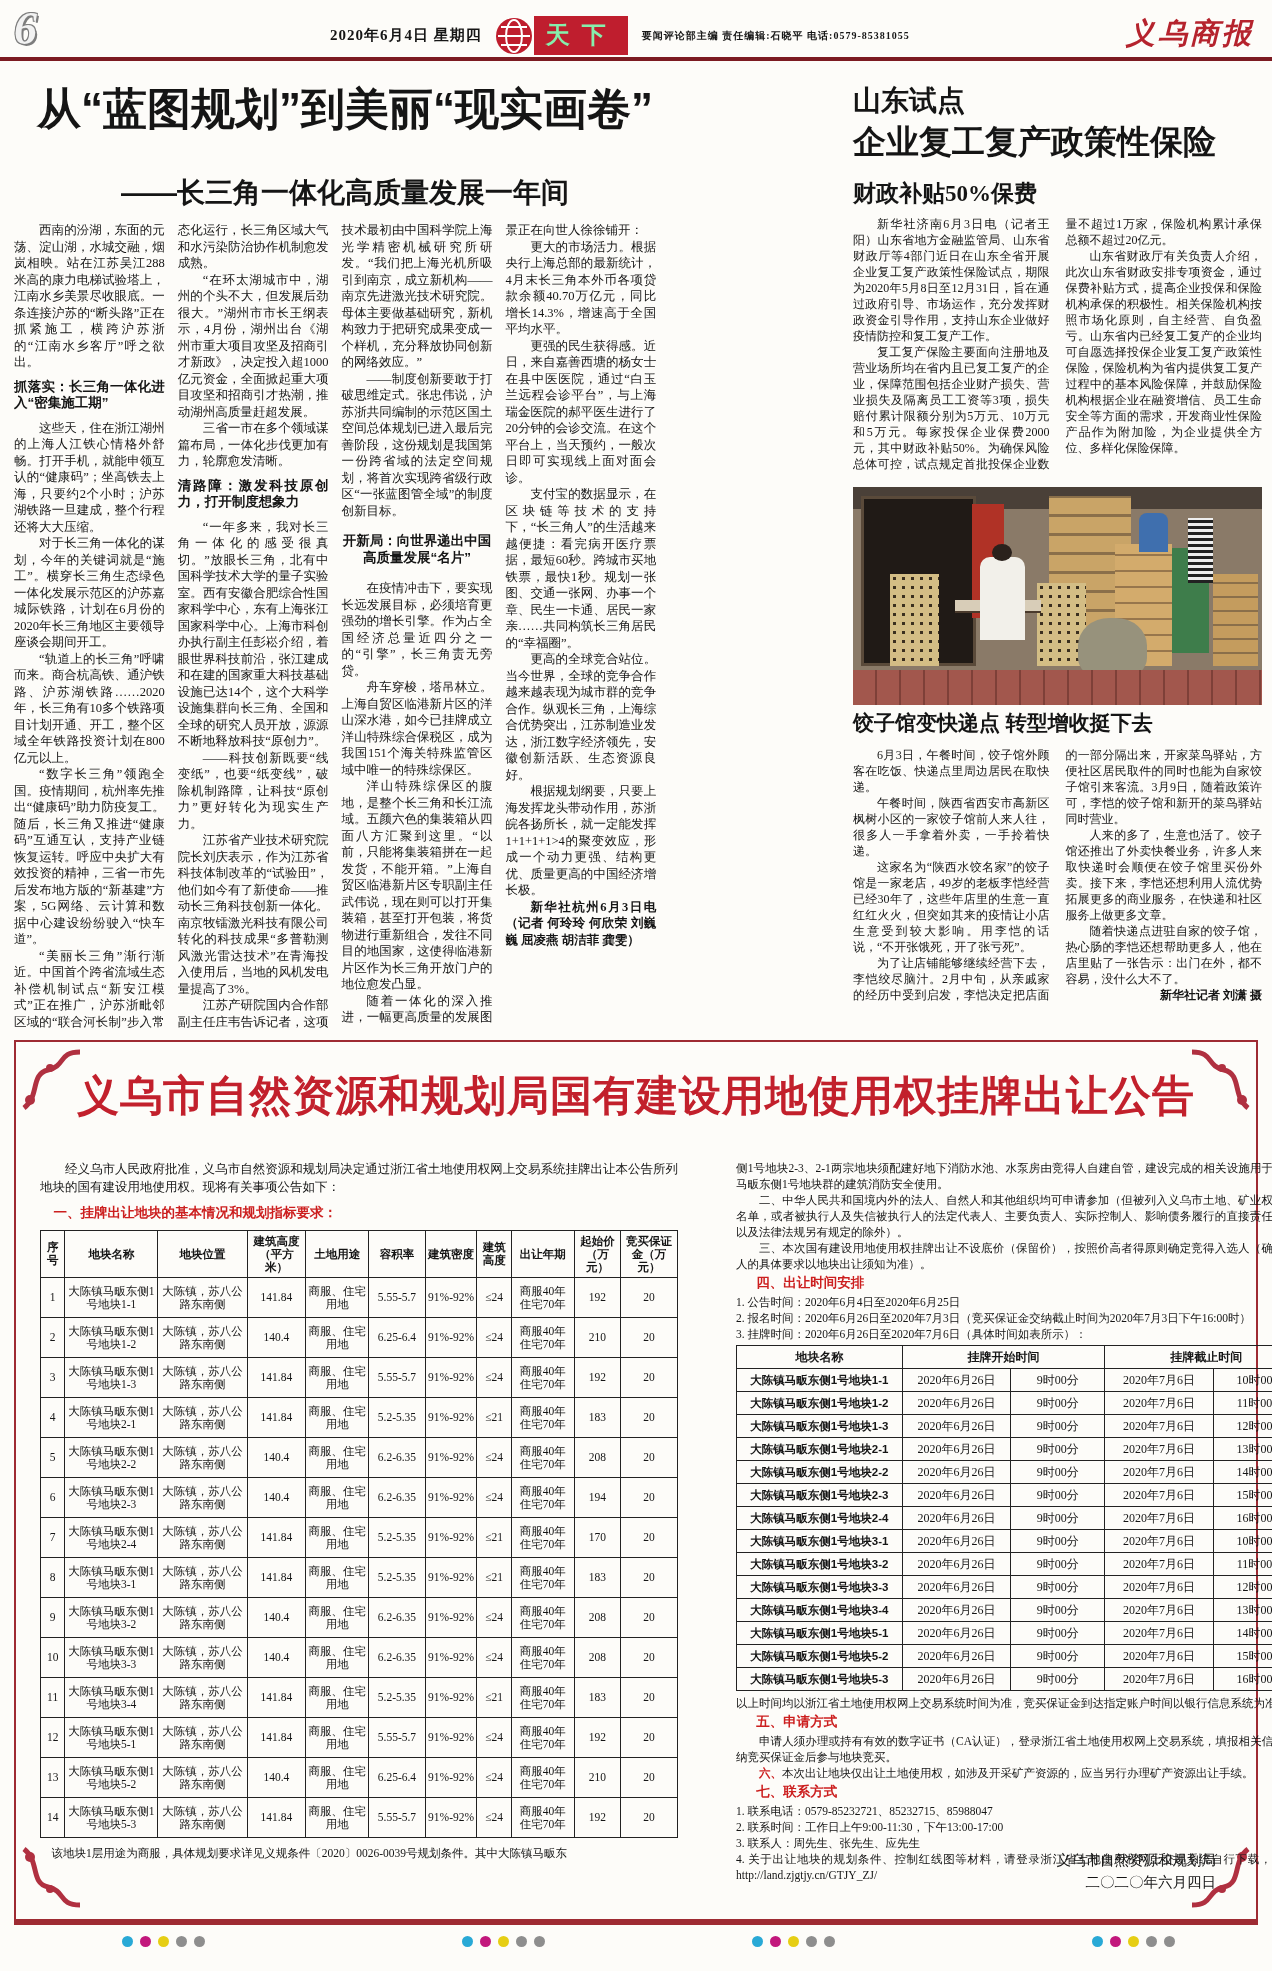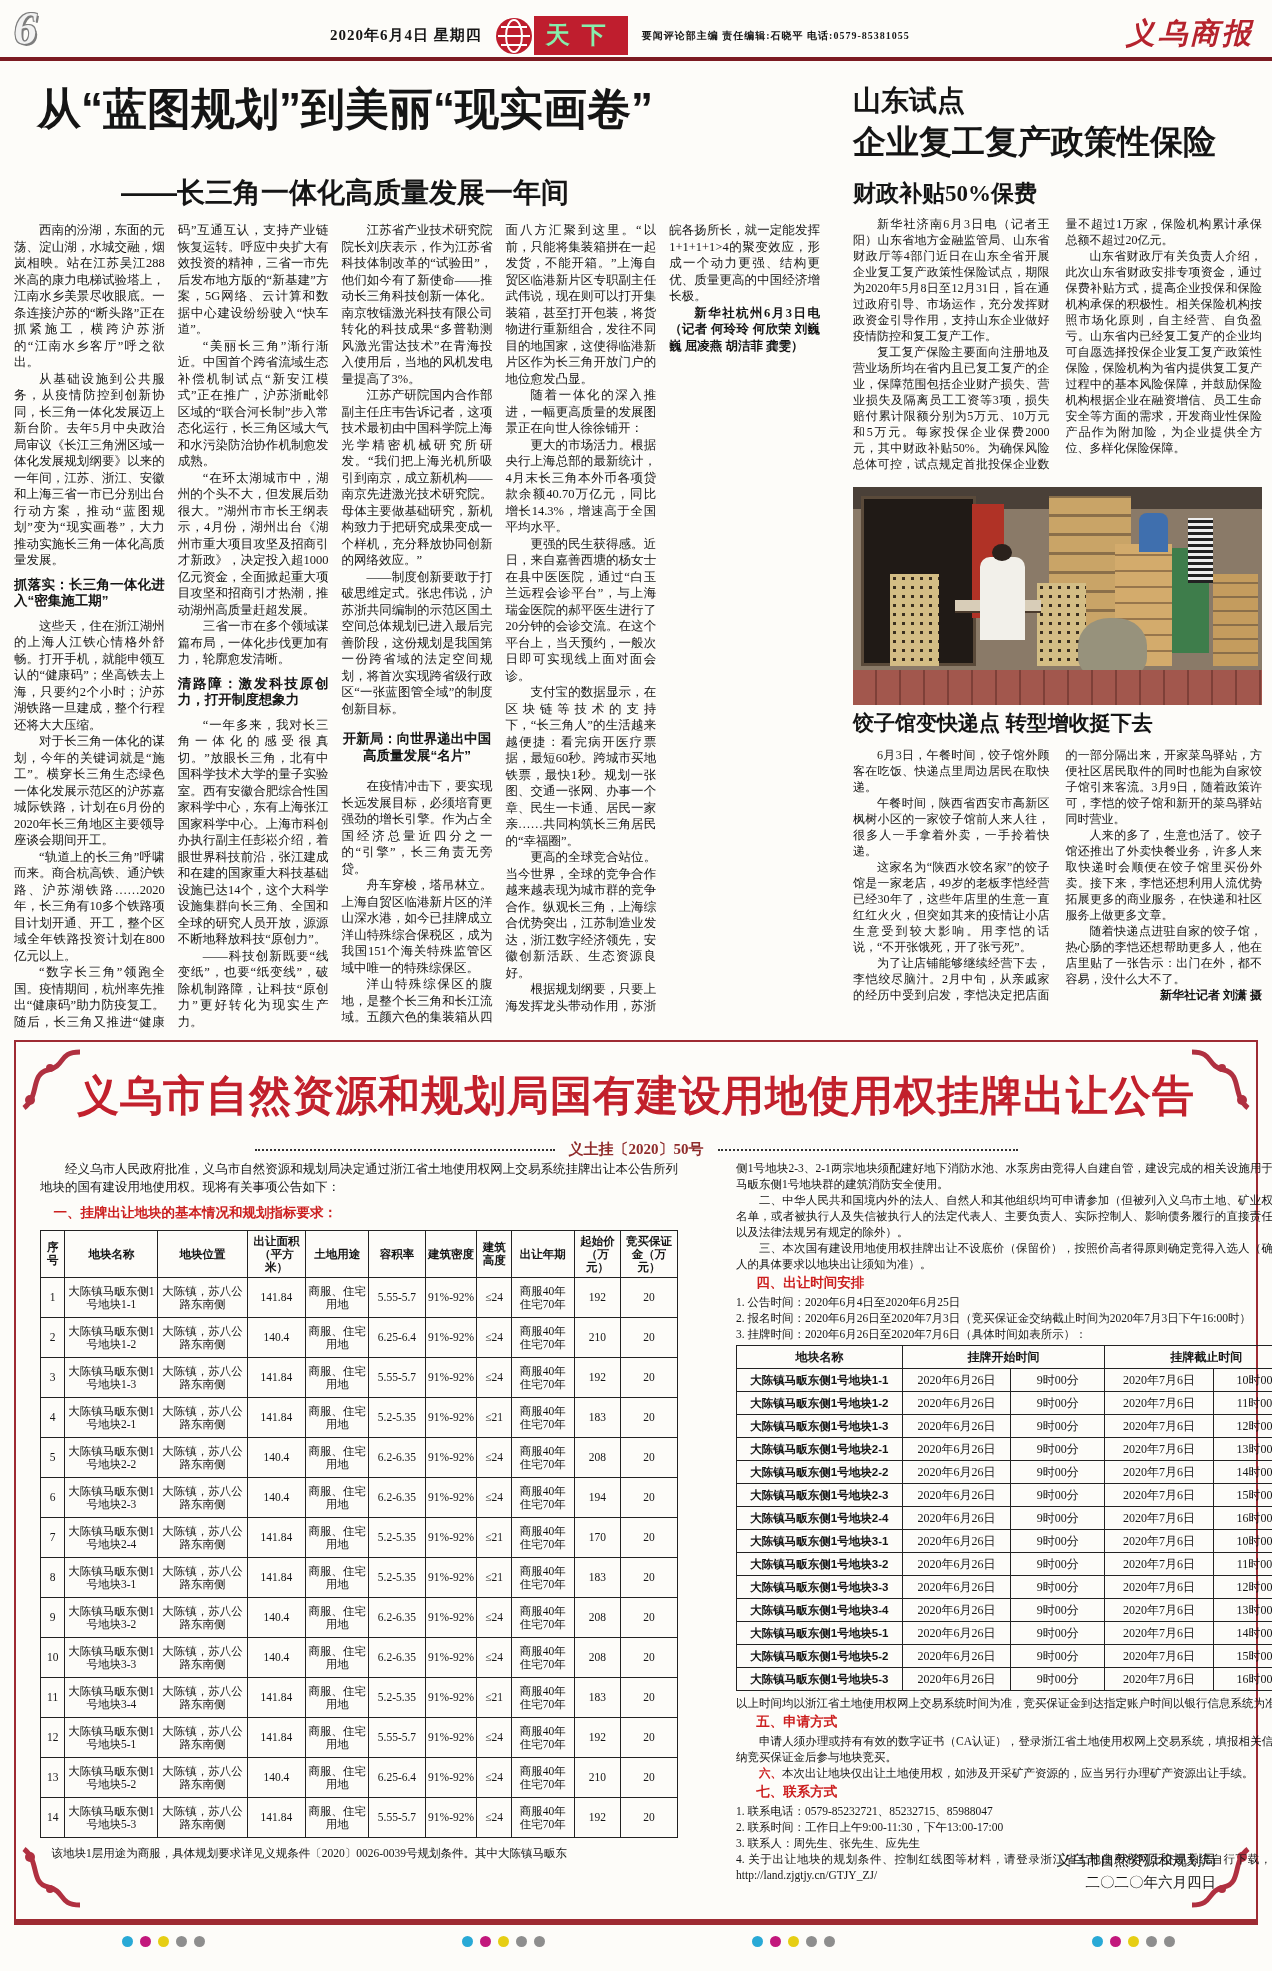--- a/index.html
+++ b/index.html
@@ -131,21 +131,20 @@
 
   <div class="main-title">从“蓝图规划”到美丽“现实画卷”</div>
   <div class="main-subtitle">——长三角一体化高质量发展一年间</div>
   <div class="side-t1">山东试点</div>
   <div class="side-t2">企业复工复产政策性保险</div>
   <div class="side-sub">财政补贴50%保费</div>
 
   <div class="main-cols">
 
   <p>西南的汾湖，东面的元荡、淀山湖，水城交融，烟岚相映。站在江苏吴江288米高的康力电梯试验塔上，江南水乡美景尽收眼底。一条连接沪苏的“断头路”正在抓紧施工，横跨沪苏浙的“江南水乡客厅”呼之欲出。</p>
-      <p>从基础设施到公共服务，从疫情防控到创新协同，长三角一体化发展迈上新台阶。去年5月中央政治局审议《长江三角洲区域一体化发展规划纲要》以来的一年间，江苏、浙江、安徽和上海三省一市已分别出台行动方案，推动“蓝图规划”变为“现实画卷”，大力推动实施长三角一体化高质量发展。</p>
       <p class="sub">抓落实：长三角一体化进入“密集施工期”</p>
       <p>这些天，住在浙江湖州的上海人江铁心情格外舒畅。打开手机，就能申领互认的“健康码”；坐高铁去上海，只要约2个小时；沪苏湖铁路一旦建成，整个行程还将大大压缩。</p>
       <p>对于长三角一体化的谋划，今年的关键词就是“施工”。横穿长三角生态绿色一体化发展示范区的沪苏嘉城际铁路，计划在6月份的2020年长三角地区主要领导座谈会期间开工。</p>
       <p>“轨道上的长三角”呼啸而来。商合杭高铁、通沪铁路、沪苏湖铁路……2020年，长三角有10多个铁路项目计划开通、开工，整个区域全年铁路投资计划在800亿元以上。</p>
       <p>“数字长三角”领跑全国。疫情期间，杭州率先推出“健康码”助力防疫复工。随后，长三角又推进“健康码”互通互认，支持产业链恢复运转。呼应中央扩大有效投资的精神，三省一市先后发布地方版的“新基建”方案，5G网络、云计算和数据中心建设纷纷驶入“快车道”。</p>
       <p>“美丽长三角”渐行渐近。中国首个跨省流域生态补偿机制试点“新安江模式”正在推广，沪苏浙毗邻区域的“联合河长制”步入常态化运行，长三角区域大气和水污染防治协作机制愈发成熟。</p>
       <p>“在环太湖城市中，湖州的个头不大，但发展后劲很大。”湖州市市长王纲表示，4月份，湖州出台《湖州市重大项目攻坚及招商引才新政》，决定投入超1000亿元资金，全面掀起重大项目攻坚和招商引才热潮，推动湖州高质量赶超发展。</p>
       <p>三省一市在多个领域谋篇布局，一体化步伐更加有力，轮廓愈发清晰。</p>
       <p class="sub">清路障：激发科技原创力，打开制度想象力</p>
       <p>“一年多来，我对长三角一体化的感受很真切。”放眼长三角，北有中国科学技术大学的量子实验室。西有安徽合肥综合性国家科学中心，东有上海张江国家科学中心。上海市科创办执行副主任彭崧介绍，着眼世界科技前沿，张江建成和在建的国家重大科技基础设施已达14个，这个大科学设施集群向长三角、全国和全球的研究人员开放，源源不断地释放科技“原创力”。</p>
@@ -220,25 +219,20 @@
       <circle cx="10" cy="54" r="5" fill="currentColor"></circle>
         <circle cx="30" cy="22" r="4" fill="currentColor"></circle>
     </svg>
     <svg class="flour f-br" viewBox="0 0 64 64">
       <path d="M4,62 C20,50 10,28 28,24 C46,20 38,6 60,6" fill="none" stroke="currentColor" stroke-width="5"></path>
       <circle cx="10" cy="54" r="5" fill="currentColor"></circle>
         <circle cx="30" cy="22" r="4" fill="currentColor"></circle>
     </svg>
 
     <div class="ann-title">义乌市自然资源和规划局国有建设用地使用权挂牌出让公告</div>
-    <div class="doc-row">
-      <span class="dotline"></span>
-      <span class="doc-no">义土挂〔2020〕50号</span>
-      <span class="dotline"></span>
-    </div>
 
     <div class="ann-left">
       <p class="intro">经义乌市人民政府批准，义乌市自然资源和规划局决定通过浙江省土地使用权网上交易系统挂牌出让本公告所列地块的国有建设用地使用权。现将有关事项公告如下：</p>
       <div class="redhead">一、挂牌出让地块的基本情况和规划指标要求：</div>
       <table class="land-table">
         <colgroup>
           <col style="width:24px">
             <col style="width:92px">
             <col style="width:88px">
             <col style="width:58px">
@@ -248,21 +242,21 @@
             <col style="width:34px">
           <col style="width:62px">
             <col style="width:46px">
             <col style="width:56px">
         </colgroup>
         <thead>
           <tr>
             <th>序号</th>
             <th>地块名称</th>
             <th>地块位置</th>
-            <th>出让面积（平方米）</th>
+            <th>建筑高度（平方米）</th>
             <th>土地用途</th>
             <th>容积率</th>
             <th>建筑密度</th>
             <th>建筑高度</th>
             <th>出让年期</th>
             <th>起始价（万元）</th>
             <th>竞买保证金（万元）</th>
           </tr>
         </thead>
         <tbody>

